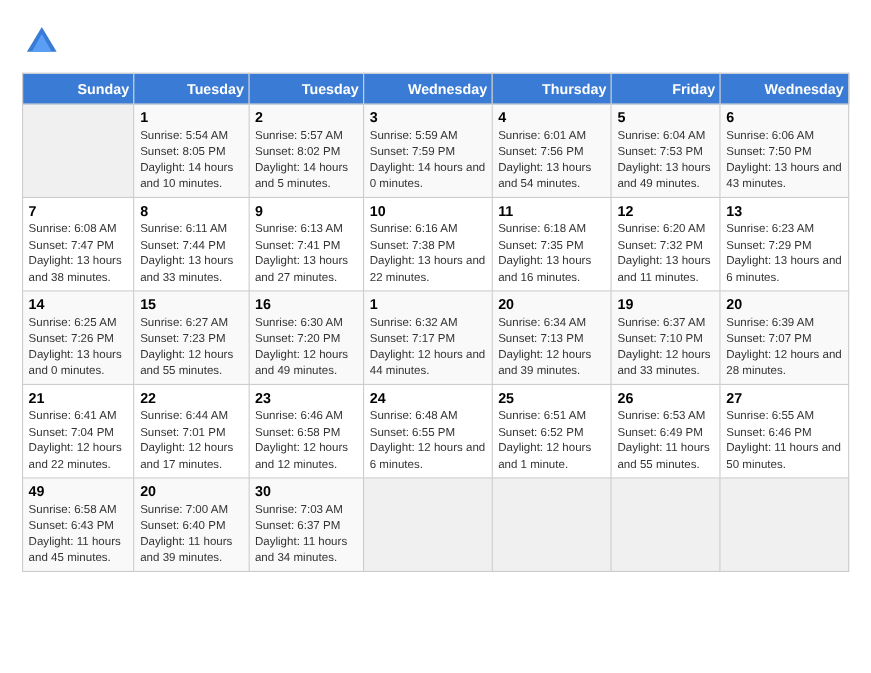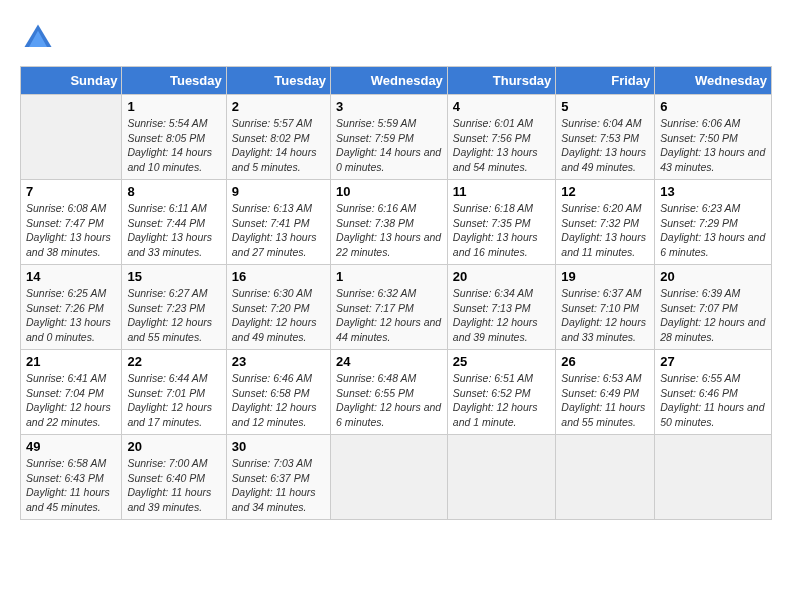--- a/index.html
+++ b/index.html
@@ -74,21 +74,20 @@
     .day-number {
       font-weight: bold;
       font-size: 13px;
       display: block;
       margin-bottom: 2px;
     }
     .day-info {
       color: #333;
       line-height: 1.4;
       font-size: 10.5px;
-      font-style: italic;
     }
     .empty-cell {
       background-color: #f0f0f0 !important;
     }
   </style>
 </head>
 <body>
 
 <div class="header">
   <div class="logo">

